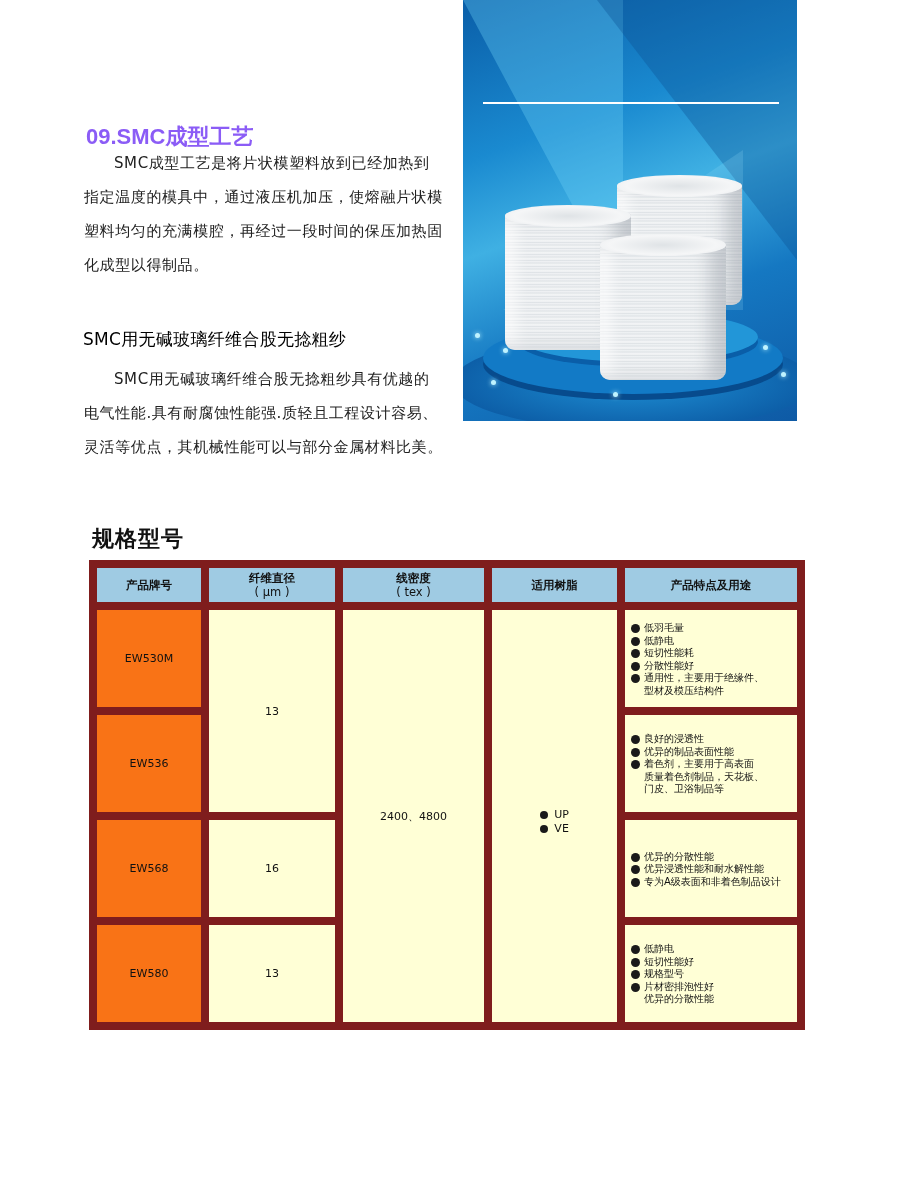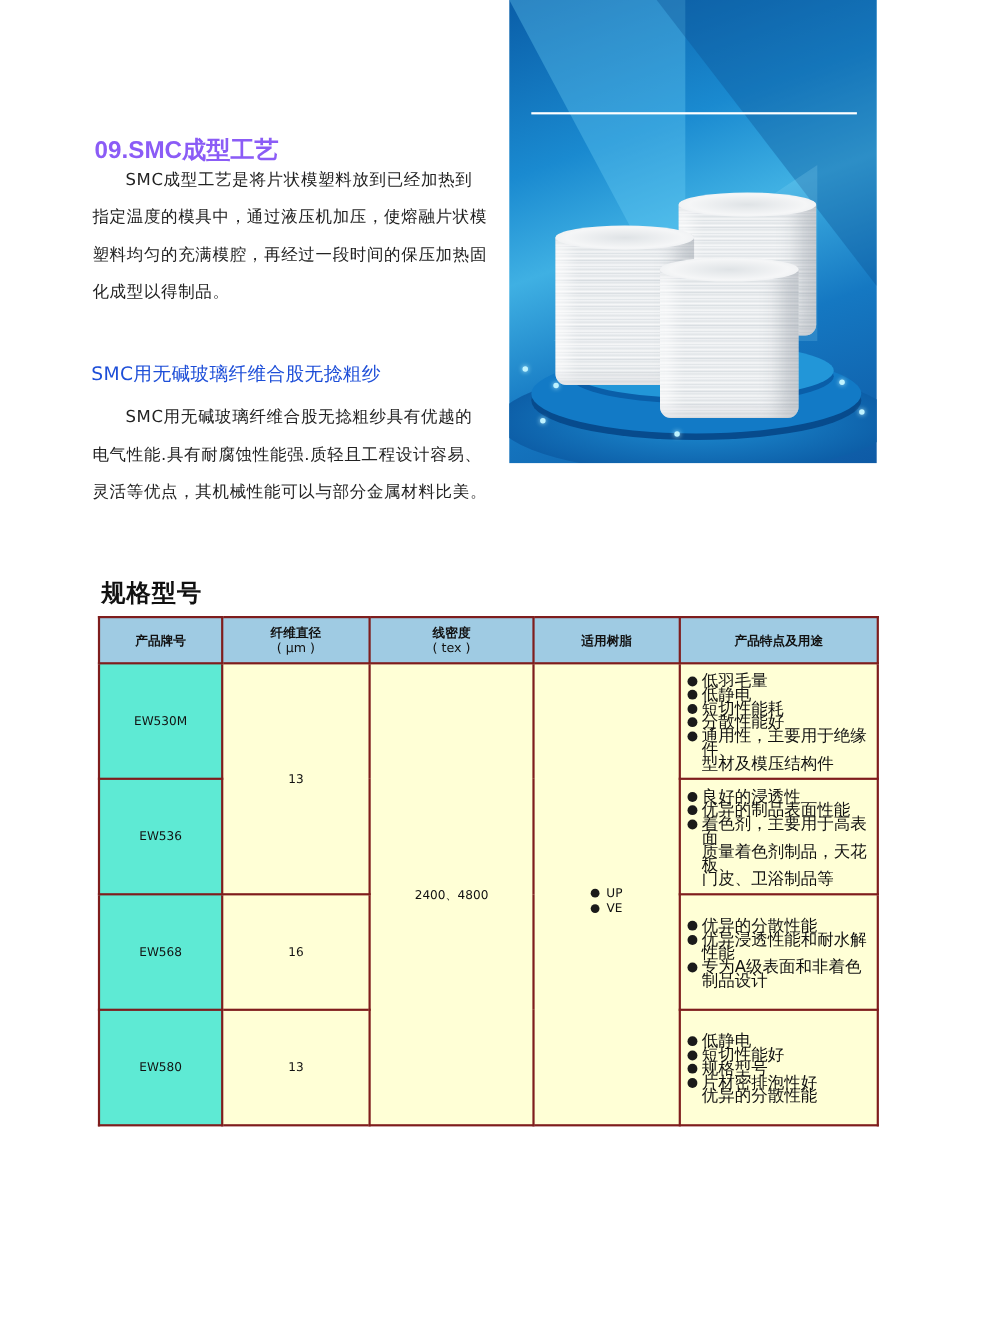--- a/index.html
+++ b/index.html
@@ -12,21 +12,21 @@
     font-family: "Liberation Sans", "DejaVu Sans", sans-serif;
   }
   .para {
     position: absolute; left: 84px; width: 360px;
     font-size: 15px; line-height: 34px; color: #222;
     text-indent: 30px; letter-spacing: 0.6px;
   }
   .para.p1 { top: 146px; }
   .subtitle {
     position: absolute; left: 83px; top: 328px;
-    font-size: 17px; color: #1d4ed8; letter-spacing: 0.3px;
+    font-size: 17px; color: #000000; letter-spacing: 0.3px;
   }
   .para.p2 { top: 362px; }
 
   .hero {
     position: absolute; left: 463px; top: 0; width: 334px; height: 421px;
     overflow: hidden;
     background: linear-gradient(160deg, #0a5ea8 0%, #1a8ad0 30%, #3fb0e3 48%, #1578c2 70%, #0e5aa5 100%);
   }
   .hero .facet { position: absolute; opacity: 0.35; }
   .hero .f1 { left: 0; top: 0; width: 0; height: 0; border-left: 160px solid transparent; border-top: 300px solid #6dd0f5; }
@@ -69,28 +69,28 @@
   .spec-title {
     position: absolute; left: 92px; top: 524px;
     font-size: 22px; font-weight: bold; color: #111; letter-spacing: 1px;
   }
 
   table.spec {
     position: absolute; left: 89px; top: 560px;
     border-collapse: collapse; table-layout: fixed;
     font-size: 11px; color: #111;
   }
-  table.spec th, table.spec td { border: 2px solid #7f1d1d; text-align: center; vertical-align: middle; }
+  table.spec th, table.spec td { border: 8px solid #7f1d1d; text-align: center; vertical-align: middle; }
   table.spec th {
     background: #9fcbe3; font-weight: bold; height: 42px; line-height: 14px; font-size: 11.5px;
   }
   table.spec td { background: #ffffd6; height: 105px; }
-  table.spec td.brand { background: #5eead4; }
+  table.spec td.brand { background: #f97316; }
   td.features { text-align: left !important; padding-left: 6px; padding-top: 2px; }
-  .feat-list { list-style: none; font-size: 15px; line-height: 12.5px; }
+  .feat-list { list-style: none; font-size: 10px; line-height: 12.5px; }
   .feat-list li { position: relative; padding-left: 13px; }
   .feat-list li::before {
     content: ""; position: absolute; left: 0; top: 2px; width: 9px; height: 9px; border-radius: 50%; background: #1a1a1a;
   }
   .feat-list li.cont::before { display: none; }
   .resin-list { list-style: none; display: inline-block; text-align: right; font-size: 11px; line-height: 14px; margin-top: 12px; }
   .resin-list li { position: relative; padding-left: 14px; }
   .resin-list li::before { content: ""; position: absolute; left: 0; top: 3px; width: 8px; height: 8px; border-radius: 50%; background: #1a1a1a; }
   .th-sub { display: block; font-weight: normal; }
 </style>

